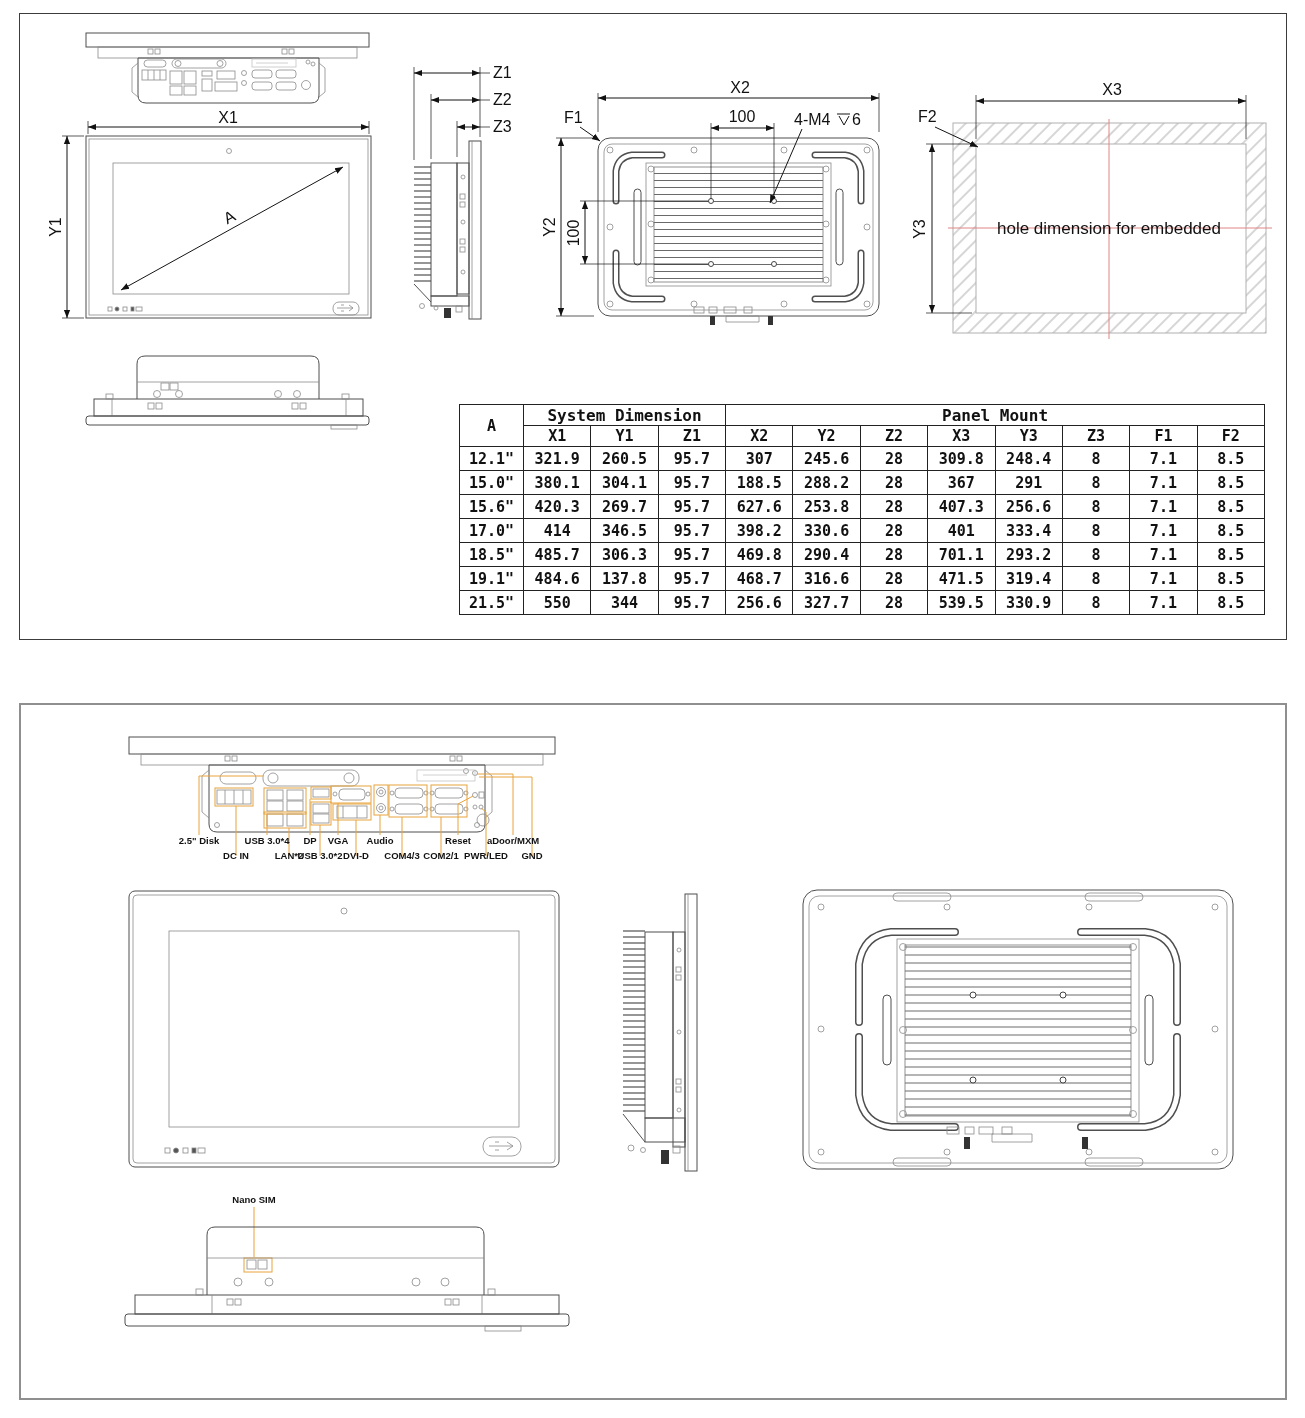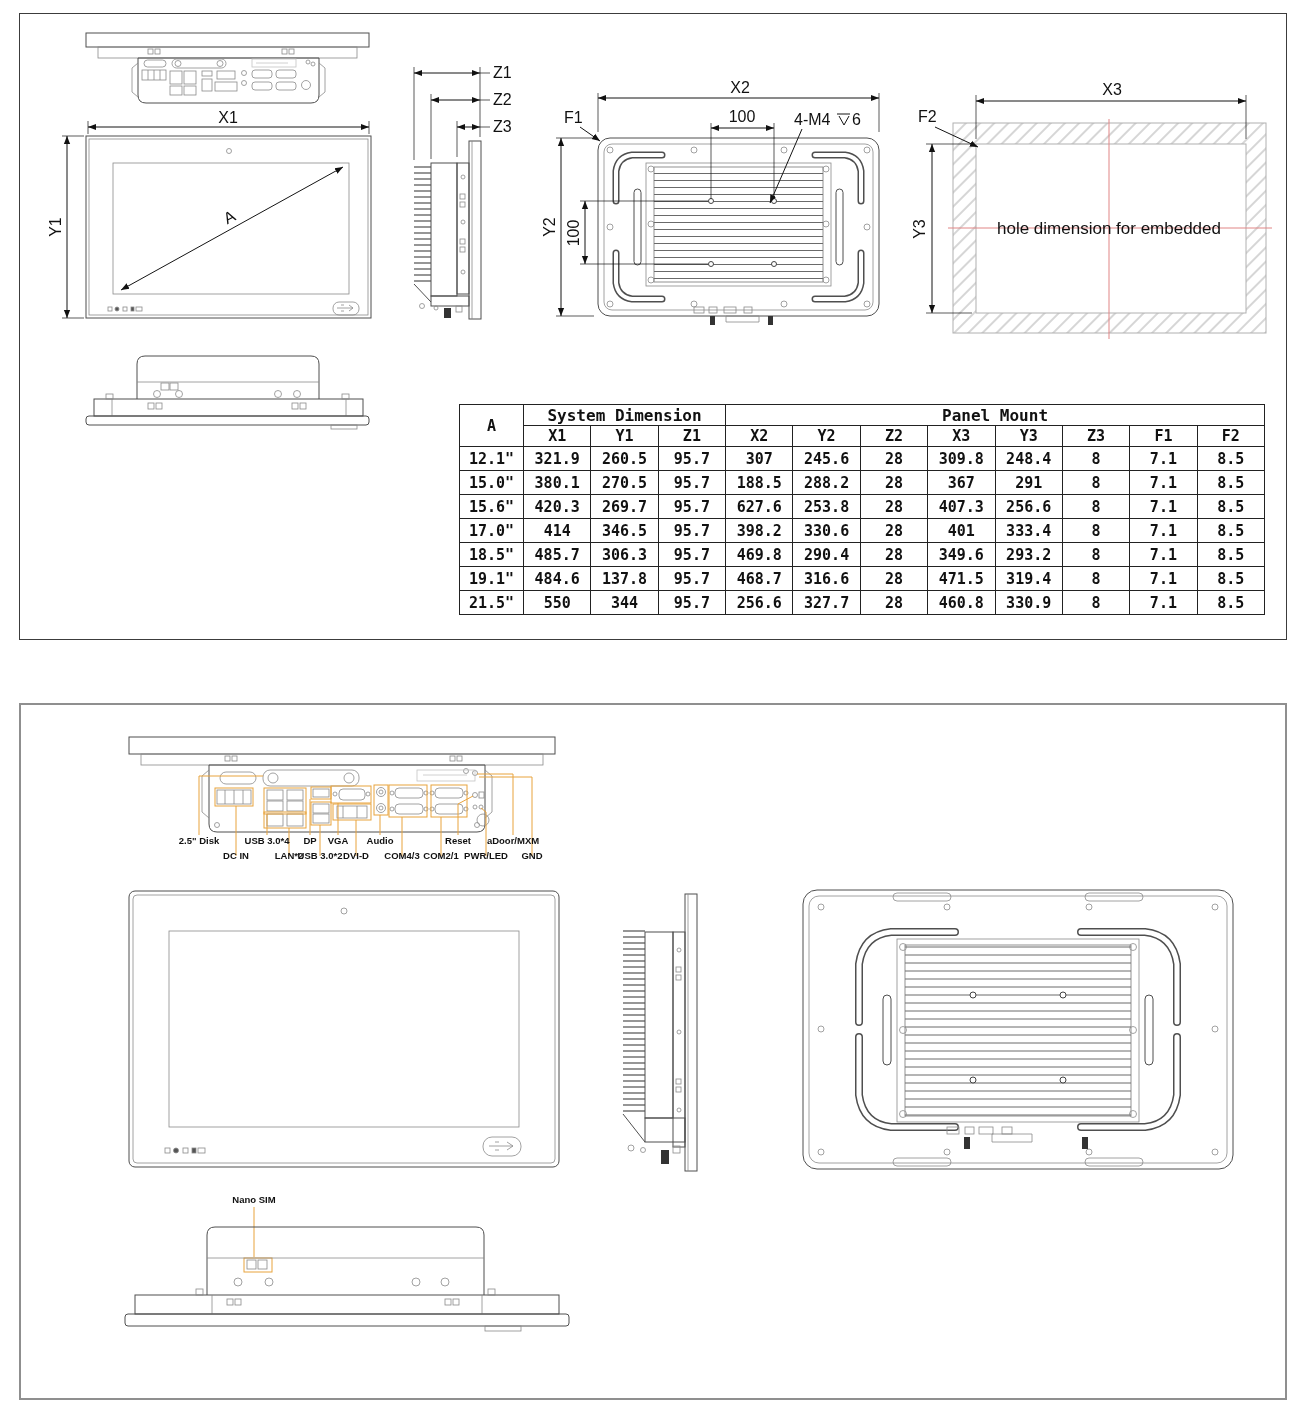--- a/index.html
+++ b/index.html
@@ -353,21 +353,21 @@
           <td>28</td>
           <td>309.8</td>
           <td>248.4</td>
           <td>8</td>
           <td>7.1</td>
           <td>8.5</td>
         </tr>
         <tr>
           <td>15.0"</td>
           <td>380.1</td>
-          <td>270.5</td>
+          <td>304.1</td>
           <td>95.7</td>
           <td>188.5</td>
           <td>288.2</td>
           <td>28</td>
           <td>367</td>
           <td>291</td>
           <td>8</td>
           <td>7.1</td>
           <td>8.5</td>
         </tr>
@@ -400,21 +400,21 @@
           <td>8.5</td>
         </tr>
         <tr>
           <td>18.5"</td>
           <td>485.7</td>
           <td>306.3</td>
           <td>95.7</td>
           <td>469.8</td>
           <td>290.4</td>
           <td>28</td>
-          <td>349.6</td>
+          <td>701.1</td>
           <td>293.2</td>
           <td>8</td>
           <td>7.1</td>
           <td>8.5</td>
         </tr>
         <tr>
           <td>19.1"</td>
           <td>484.6</td>
           <td>137.8</td>
           <td>95.7</td>
@@ -428,21 +428,21 @@
           <td>8.5</td>
         </tr>
         <tr>
           <td>21.5"</td>
           <td>550</td>
           <td>344</td>
           <td>95.7</td>
           <td>256.6</td>
           <td>327.7</td>
           <td>28</td>
-          <td>460.8</td>
+          <td>539.5</td>
           <td>330.9</td>
           <td>8</td>
           <td>7.1</td>
           <td>8.5</td>
         </tr>
       </tbody>
   </table>
 </div>
 
 <div id="sheet2" class="sheet">

